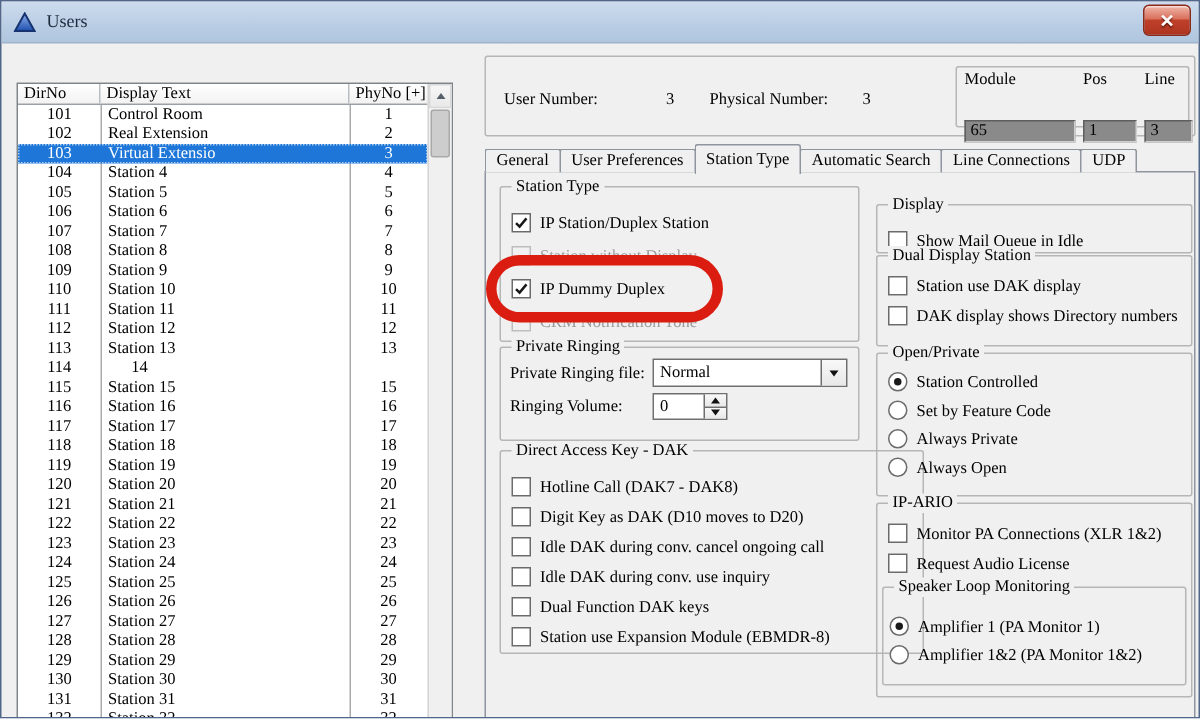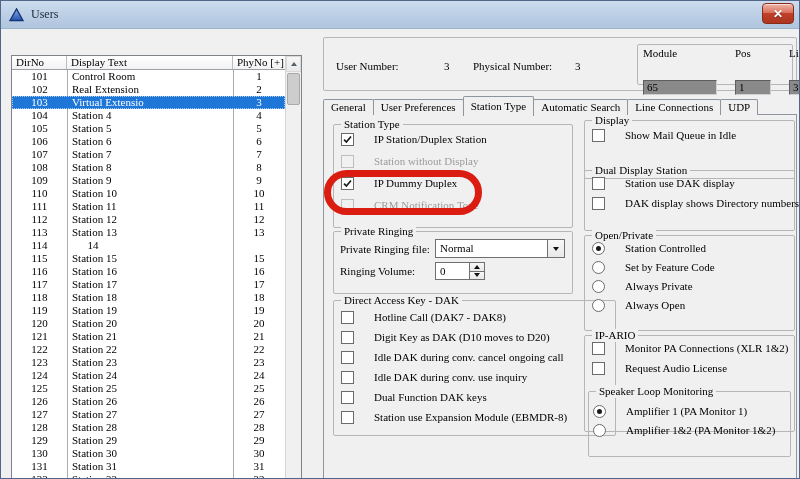--- a/index.html
+++ b/index.html
@@ -53,34 +53,34 @@
   
   .group{position:absolute;border:1px solid #b6b6b6;border-radius:2px;background:transparent;}
   .glabel{position:absolute;top:-7px;left:7px;background:#f0f0f0;padding:0 3px;line-height:13px;white-space:nowrap;}
   .user-info{left:322px;top:36px;width:474px;height:54px;}
   .ui-text{position:absolute;white-space:nowrap;}
   .ui-userlab{left:12px;top:22px;}
   .ui-userval{left:120px;top:22px;}
   .ui-physlab{left:149px;top:22px;}
   .ui-physval{left:251px;top:22px;}
   .module-box{position:absolute;right:3px;top:6px;width:156px;height:41px;border:1px solid #b6b6b6;border-radius:2px;padding:1px 3px 0 5px;}
-  .module-grid{display:grid;grid-template-columns:74px 36px 32px;column-gap:18px;}
+  .module-grid{display:grid;grid-template-columns:74px 36px 32px;column-gap:5px;}
   .mlabel{line-height:14px;white-space:nowrap;}
   .mfield{height:15px;line-height:13px;background:#8a8a8a;border:1px solid #5e5e5e;border-right-color:#cfcfcf;border-bottom-color:#cfcfcf;padding-left:3px;color:#000;margin-top:20px;}
   
   .tabbar{position:absolute;left:322px;top:94px;height:20px;display:flex;align-items:flex-end;z-index:3;}
   .tab{
     height:16px;line-height:15px;padding:0 7px;background:#f0f0f0;
     border:1px solid #8e959e;border-bottom:none;border-radius:2px 2px 0 0;
     margin-right:-1px;white-space:nowrap;cursor:pointer;
   }
   .tab.active{height:20px;line-height:18px;margin-bottom:-1px;position:relative;z-index:4;background:#f0f0f0;}
   .page{position:absolute;left:322px;top:113px;width:474px;bottom:-3px;border:1px solid #8e959e;background:#f0f0f0;z-index:1;}
   
-  .opt{display:flex;align-items:flex-start;gap:20px;padding-left:7px;white-space:nowrap;}
+  .opt{display:flex;align-items:flex-end;gap:6px;padding-left:7px;white-space:nowrap;}
   .chk{width:13px;height:13px;background:#fff;border:1px solid #6b6b6b;flex:0 0 auto;display:flex;align-items:center;justify-content:center;}
   .chk svg{width:11px;height:11px;display:block;}
   .rad{width:13px;height:13px;background:#fff;border:1px solid #6b6b6b;border-radius:50%;flex:0 0 auto;position:relative;}
   .rad.on::after{content:"";position:absolute;left:3px;top:3px;width:5px;height:5px;border-radius:50%;background:#1a1a1a;}
   .opt.disabled{color:#9b9b9b;}
   .opt.disabled .chk{background:#f1f1f1;border-color:#bdbdbd;}
   
   .g-station{left:9px;top:9px;width:240px;height:104px;padding-top:8px;}
   .g-station .opt{height:22px;}
   .g-ringing{left:9px;top:116px;width:240px;height:63px;padding-top:6px;}
@@ -91,27 +91,27 @@
   .tri-down{width:0;height:0;border-left:3.5px solid transparent;border-right:3.5px solid transparent;border-top:4px solid #111;}
   .spin{position:absolute;left:101px;top:2px;width:50px;height:18px;background:#fff;border:1px solid #6f6f6f;display:flex;align-items:stretch;}
   .spin .val{flex:1;line-height:16px;padding-left:4px;}
   .spin .btns{width:15px;border-left:1px solid #6f6f6f;display:flex;flex-direction:column;}
   .sbtn{flex:1;background:linear-gradient(#f8f8f8,#e8e8e8);display:flex;align-items:center;justify-content:center;cursor:pointer;}
   .sbtn.up{border-bottom:1px solid #6f6f6f;}
   .sbtn .t-up{width:0;height:0;border-left:3px solid transparent;border-right:3px solid transparent;border-bottom:4px solid #111;}
   .sbtn .t-dn{width:0;height:0;border-left:3px solid transparent;border-right:3px solid transparent;border-top:4px solid #111;}
   .g-dak{left:9px;top:185px;width:283px;height:136px;padding-top:10px;}
   .g-dak .opt{height:20px;}
-  .g-display{left:260px;top:5px;width:211px;height:59px;padding-top:8px;}
+  .g-display{left:260px;top:21px;width:211px;height:33px;padding-top:8px;}
   .g-display .opt{height:22px;}
   .g-dual{left:260px;top:55px;width:211px;height:61px;padding-top:6px;}
   .g-dual .opt{height:20px;}
   .g-open{left:260px;top:120px;width:211px;height:96px;padding-top:6px;}
   .g-open .opt{height:19px;}
-  .g-ario{left:260px;top:220px;width:211px;height:97px;padding-top:6px;}
+  .g-ario{left:260px;top:220px;width:211px;height:130px;padding-top:6px;}
   .g-ario .opt{height:20px;}
   .g-speaker{position:absolute;left:3px;top:55px;right:3px;height:66px;border:1px solid #b6b6b6;border-radius:2px;padding-top:13px;}
   .g-speaker .glabel{background:#f0f0f0;}
   .g-speaker .opt{height:19px;padding-left:4px;}
   
   .annotation{
     position:absolute;left:323px;top:169px;width:158px;height:45px;
     border:7px solid #da1d10;border-radius:26px;z-index:9;pointer-events:none;
   }
 </style>

